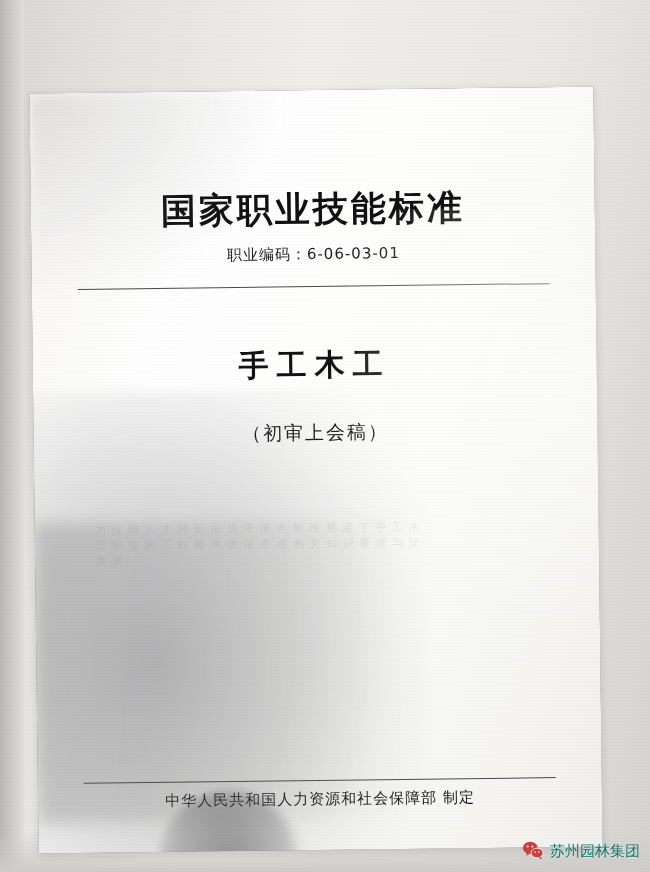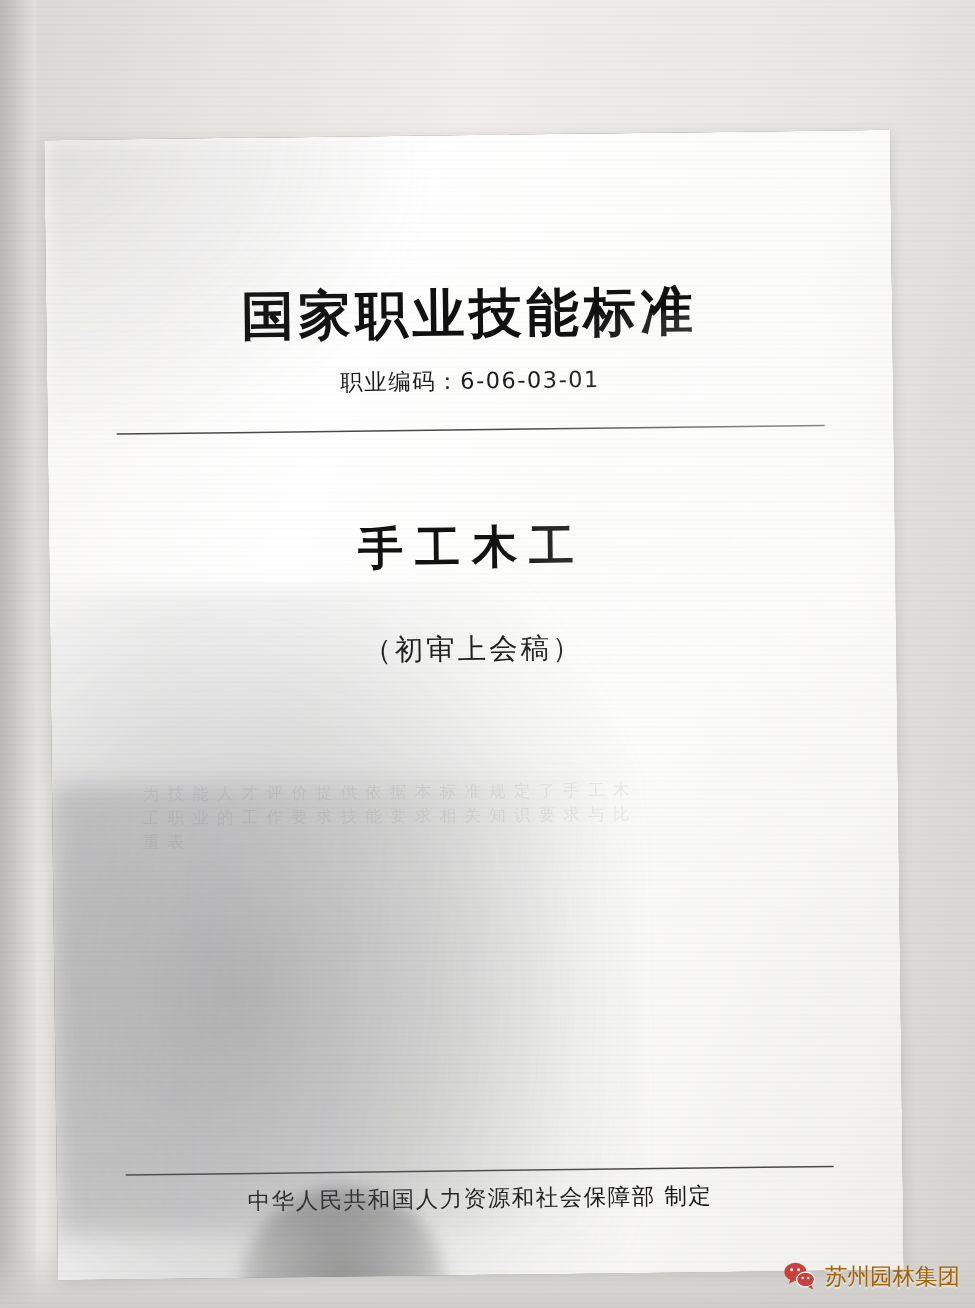--- a/index.html
+++ b/index.html
@@ -202,21 +202,21 @@
   }
 
   
   .watermark {
     position: absolute;
     right: 10px;
     bottom: 10px;
     display: flex;
     align-items: center;
     gap: 6px;
-    color: #a16207;
+    color: #0f766e;
     font-size: 15px;
     font-family: "DejaVu Sans", sans-serif;
     text-shadow: 0 1px 1px rgba(255,255,255,0.6);
   }
   .wechat-icon {
     width: 22px;
     height: 22px;
     display: block;
   }
   .wm-label { white-space: nowrap; }

